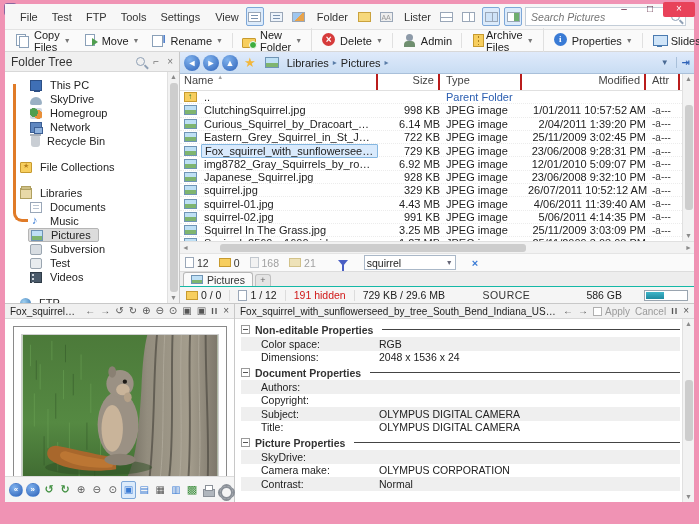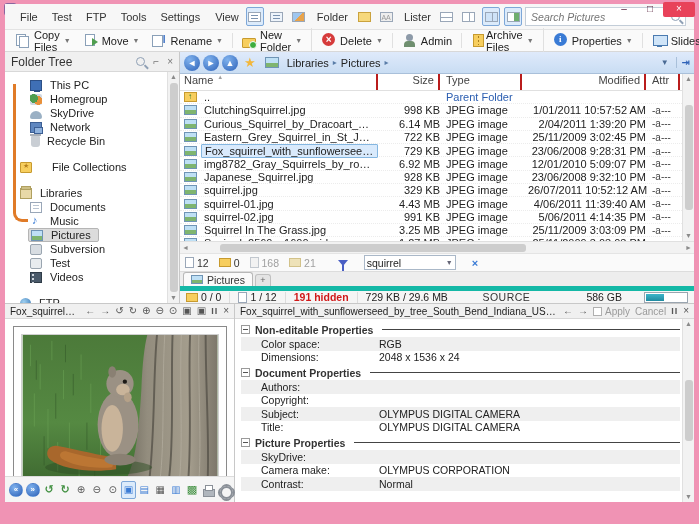--- a/index.html
+++ b/index.html
@@ -135,23 +135,23 @@
   #filter-combo{display:flex;align-items:center;border:1px solid #aab8c8;background:#fff;height:15px;width:92px;padding:0 2px}
   #filter-combo input{flex:1;min-width:0;border:none;outline:none;font-size:10.5px;color:#222;background:transparent}
   #filter-combo .dd{font-size:7px;color:#667}
   .clearx{color:#3a7bd5;font-weight:bold;font-size:11px}
   
   #tabbar{height:15px;background:#ededed;border-top:1px solid #dcdcdc;display:flex;align-items:flex-end;padding:0 3px;gap:2px}
   .tab{background:#fafafa;border:1px solid #b8b8b8;border-bottom:none;border-radius:3px 3px 0 0;height:14px;display:flex;align-items:center;gap:4px;padding:0 7px;font-size:10.5px}
   .tab .fico{width:12px;height:9px}
   .newtab{background:#e4e4e4;border:1px solid #c0c0c0;border-bottom:none;border-radius:3px 3px 0 0;height:12px;width:16px;font-size:9px;color:#666;text-align:center;line-height:11px}
   
-  #statusbar{height:17px;background:#f5f5f5;border-top:5px solid #14b8a6;display:flex;align-items:center;padding:0 6px;gap:8px;font-size:10.5px;color:#222}
+  #statusbar{height:17px;background:#f5f5f5;border-top:1px solid #14b8a6;display:flex;align-items:center;padding:0 6px;gap:8px;font-size:10.5px;color:#222}
   .ssep{width:1px;height:11px;background:#dcdcdc}
-  .hidden-red{color:#d01818;font-weight:bold}
+  .hidden-red{color:#d01818;font-weight:normal}
   #statusbar .right{margin-left:auto;display:flex;align-items:center;gap:22px}
   .src-label{letter-spacing:.5px;color:#333}
   .freebar{width:44px;height:11px;border:1px solid #9aa5b0;background:#fff;position:relative}
   .freebar::after{content:"";position:absolute;left:1px;top:1px;bottom:1px;width:42%;background:linear-gradient(#3fb5c9,#1f8aa0)}
   
   #bottom{flex:1;display:flex;border-top:1px solid #c8c8c8;min-height:0}
   .pane-header{height:15px;background:#f0f0f0;border-bottom:1px solid #d8d8d8;display:flex;align-items:center;padding:0 5px;gap:5px;font-size:10px;color:#222;white-space:nowrap}
   .ph-title{overflow:hidden;text-overflow:ellipsis}
   .ph-icons{margin-left:auto;display:flex;align-items:center;gap:5px;color:#555}
   .ph-ic{font-size:10px;line-height:12px}
@@ -314,40 +314,40 @@
           <div id="tree-trace"></div>
           <span>
             
           <div class="tree-item lvl1">
                 <span class="selwrap" style="display:flex;align-items:center;gap:5px">
                   <span class="ti ti-pc"></span>
                   <span class="lbl">This PC</span>
                 </span>
               </div><div class="tree-item lvl1">
                 <span class="selwrap" style="display:flex;align-items:center;gap:5px">
+                  <span class="ti ti-cloud"></span>
+                  <span class="lbl">SkyDrive</span>
+                </span>
+              </div><div class="tree-item lvl1">
+                <span class="selwrap" style="display:flex;align-items:center;gap:5px">
                   <span class="ti ti-homegroup"></span>
                   <span class="lbl">Homegroup</span>
                 </span>
               </div><div class="tree-item lvl1">
                 <span class="selwrap" style="display:flex;align-items:center;gap:5px">
-                  <span class="ti ti-cloud"></span>
-                  <span class="lbl">SkyDrive</span>
-                </span>
-              </div><div class="tree-item lvl1">
-                <span class="selwrap" style="display:flex;align-items:center;gap:5px">
                   <span class="ti ti-network"></span>
                   <span class="lbl">Network</span>
                 </span>
               </div><div class="tree-item lvl1 gap-after">
                 <span class="selwrap" style="display:flex;align-items:center;gap:5px">
                   <span class="ti ti-recycle"></span>
                   <span class="lbl">Recycle Bin</span>
                 </span>
               </div><div class="tree-item lvl0 gap-after">
-                <span class="selwrap" style="display:flex;align-items:center;gap:17px">
+                <span class="selwrap" style="display:flex;align-items:center;gap:5px">
                   <span class="ti ti-collections"></span>
                   <span class="lbl">File Collections</span>
                 </span>
               </div><div class="tree-item lvl0">
                 <span class="selwrap" style="display:flex;align-items:center;gap:5px">
                   <span class="ti ti-libraries"></span>
                   <span class="lbl">Libraries</span>
                 </span>
               </div><div class="tree-item lvl1">
                 <span class="selwrap" style="display:flex;align-items:center;gap:5px">

